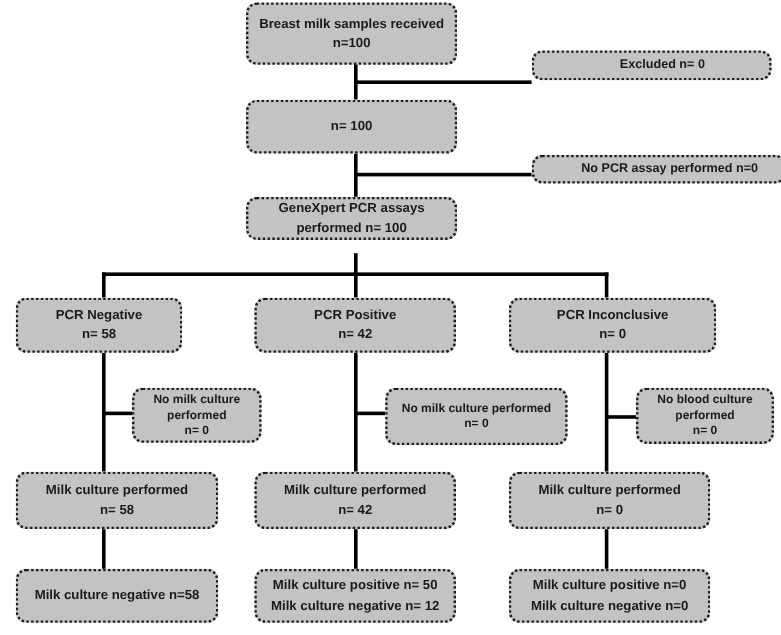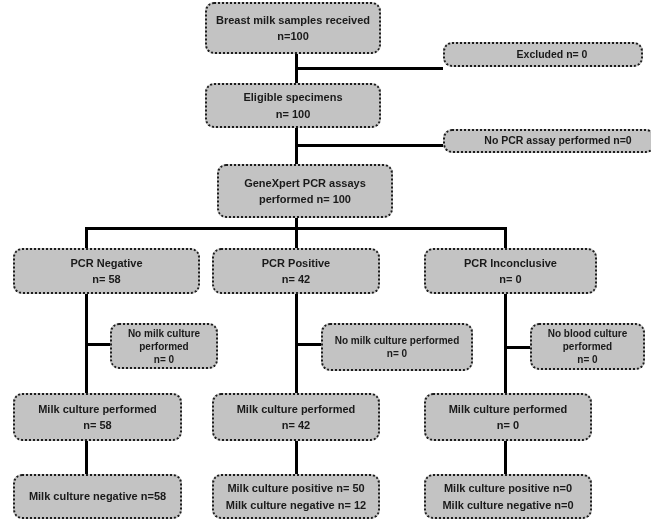--- a/index.html
+++ b/index.html
@@ -61,34 +61,33 @@
   <div class="node" style="left:205px;top:2px;width:176px;height:52px">
     <span>Breast milk samples received</span>
     <span>n=100</span>
   </div>
 
   <div class="node flat" style="left:443px;top:42px;width:200px;height:25px">
     <span>Excluded n= 0</span>
   </div>
 
   <div class="node" style="left:205px;top:83px;width:176px;height:45px">
-    <span>Eligible specimens</span>
     <span>n= 100</span>
   </div>
 
   <div class="node flat" style="left:443px;top:129px;width:212px;height:24px">
     <span>No PCR assay performed n=0</span>
   </div>
 
-  <div class="node" style="left:217px;top:164px;width:176px;height:54px">
+  <div class="node" style="left:205px;top:164px;width:176px;height:36px">
     <span>GeneXpert PCR assays</span>
     <span>performed n= 100</span>
   </div>
 
-  <div class="node" style="left:13px;top:248px;width:187px;height:46px">
+  <div class="node" style="left:13px;top:248px;width:139px;height:46px">
     <span>PCR Negative</span>
     <span>n= 58</span>
   </div>
   <div class="node" style="left:212px;top:248px;width:168px;height:46px">
     <span>PCR Positive</span>
     <span>n= 42</span>
   </div>
   <div class="node" style="left:424px;top:248px;width:173px;height:46px">
     <span>PCR Inconclusive</span>
     <span>n= 0</span>

